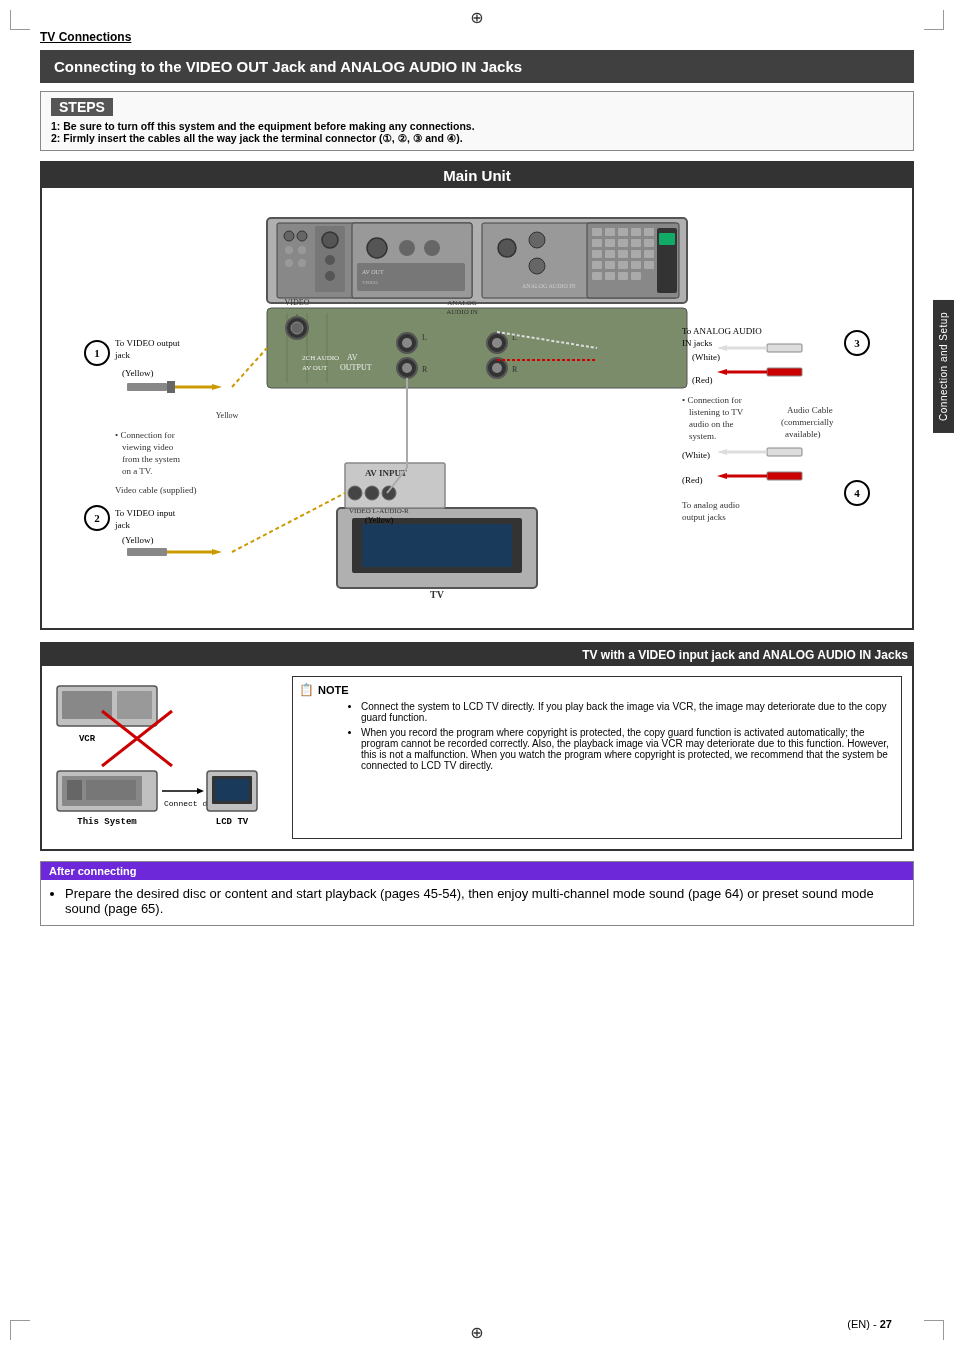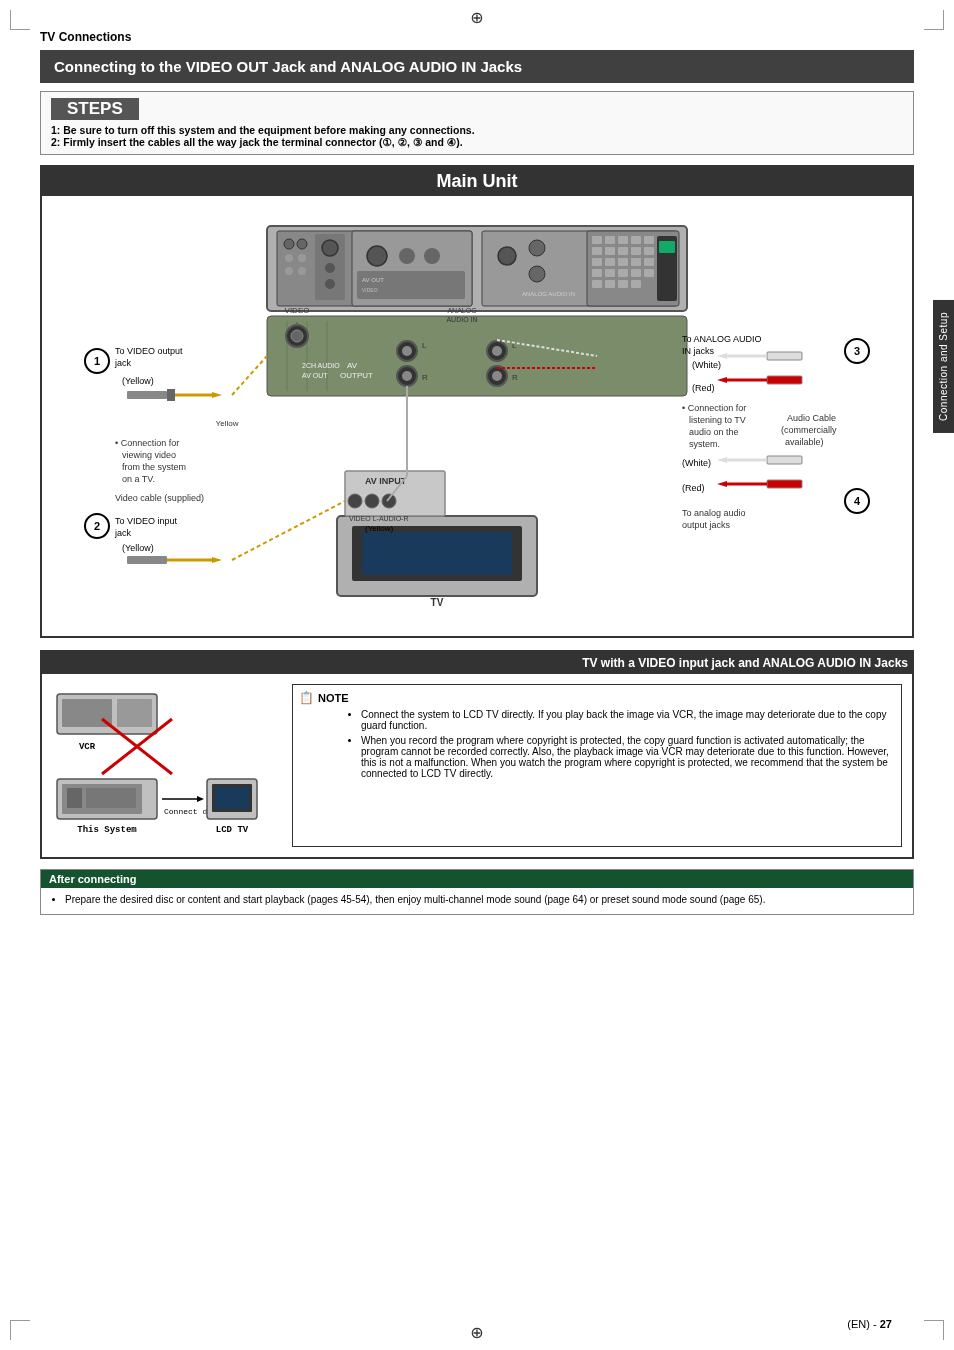--- a/index.html
+++ b/index.html
@@ -49,20 +49,21 @@
       transform: translateX(-50%);
       font-size: 16px;
       color: #333;
     }
 
     
     .section-title {
       font-size: 12px;
       font-weight: bold;
       margin-bottom: 6px;
+      text-decoration: underline;
     }
 
     
     .main-heading {
       background: #404040;
       color: #fff;
       font-size: 15px;
       font-weight: bold;
       padding: 8px 14px;
       margin-bottom: 8px;
@@ -81,25 +82,25 @@
 
     
     .steps-box {
       border: 1px solid #888;
       padding: 6px 10px;
       margin-bottom: 10px;
       background: #f9f9f9;
     }
     .steps-title {
       font-weight: bold;
-      font-size: 17px;
+      font-size: 14px;
       background: #555;
       color: #fff;
       display: inline-block;
-      padding: 1px 16px;
+      padding: 1px 8px;
       margin-bottom: 4px;
     }
     .steps-content {
       font-size: 10.5px;
     }
     .steps-content strong {
       font-weight: bold;
     }
 
     
@@ -107,29 +108,30 @@
       border: 2px solid #333;
       margin-bottom: 12px;
       position: relative;
     }
 
     .diagram-title-bar {
       background: #333;
       color: #fff;
       text-align: center;
       font-weight: bold;
-      font-size: 18px;
+      font-size: 15px;
       padding: 4px;
     }
 
     .diagram-area {
       display: flex;
       position: relative;
       min-height: 420px;
       padding: 10px;
+      font-family: Liberation Serif, serif;
     }
 
     
     .tv-section {
       border: 2px solid #333;
       margin-bottom: 10px;
     }
     .tv-section-title {
       background: #333;
       color: #fff;
@@ -173,29 +175,29 @@
       margin-bottom: 4px;
       font-size: 10px;
       margin-left: 48px;
     }
 
     
     .after-connecting {
       border: 1px solid #888;
     }
     .after-connecting-title {
-      background: #14532d;
+      background: #6d28d9;
       color: #fff;
       font-weight: bold;
       font-size: 11px;
       padding: 3px 8px;
     }
     .after-connecting-content {
       padding: 6px 10px;
-      font-size: 10px;
+      font-size: 13px;
     }
     .after-connecting-content li {
       list-style: disc;
       margin-left: 14px;
       margin-bottom: 3px;
     }
 
     
     .page-number {
       position: absolute;

